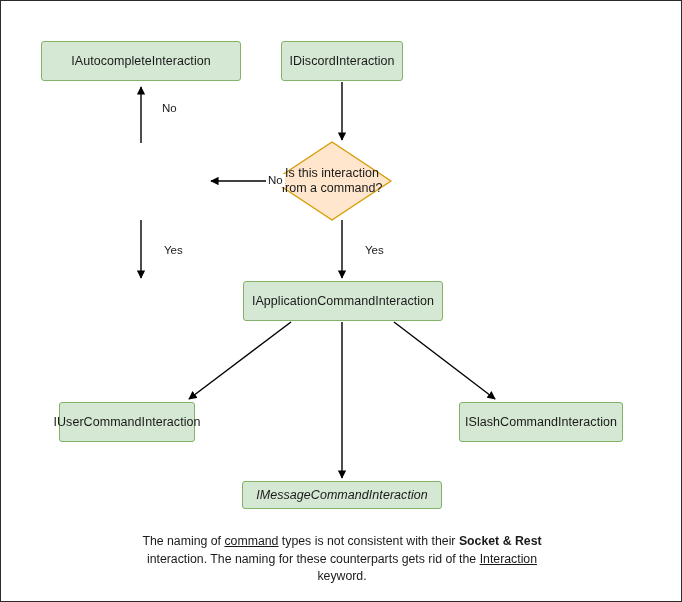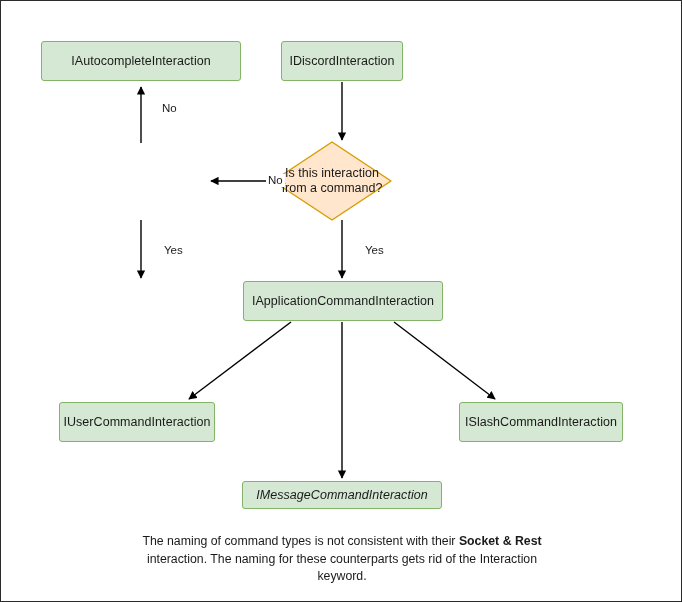--- a/index.html
+++ b/index.html
@@ -83,21 +83,21 @@
   #caption {
     position: absolute;
     left: 140px;
     top: 532px;
     width: 402px;
     text-align: center;
     font-size: 12.3px;
     line-height: 17.5px;
     color: #1a1a1a;
   }
-  #caption .u { }
+  #caption .u { text-decoration: underline; }
   #caption .b { font-weight: bold; }
 </style>
 </head>
 <body>
 
 <div id="canvas">
 
   <svg id="edges" viewBox="0 0 682 602" width="682" height="602" xmlns="http://www.w3.org/2000/svg">
     <defs>
       <marker id="arrow" viewBox="0 0 10 10" refX="9" refY="5" markerWidth="6" markerHeight="6" orient="auto-start-reverse">
@@ -152,21 +152,21 @@
       <polygon points="60,1 119,40 60,79 1,40" fill="#ffe6cc" stroke="#d79b00" stroke-width="1.4" stroke-linejoin="round"></polygon>
     </svg>
     <div class="diamond-label">Is this interaction from a command?</div>
   </div>
 
 
   <div class="node box" style="left:242px; top:280px; width:200px; height:40px;">
     <span>IApplicationCommandInteraction</span>
   </div>
 
-  <div class="node box" style="left:58px; top:401px; width:156px; height:40px;">
+  <div class="node box" style="left:58px; top:401px; width:136px; height:40px;">
     <span>IUserCommandInteraction</span>
   </div>
 
   <div class="node box" style="left:458px; top:401px; width:164px; height:40px;">
     <span>ISlashCommandInteraction</span>
   </div>
 
   <div class="node box" style="left:241px; top:480px; width:200px; height:28px;font-style:italic;">
     <span>IMessageCommandInteraction</span>
   </div>

